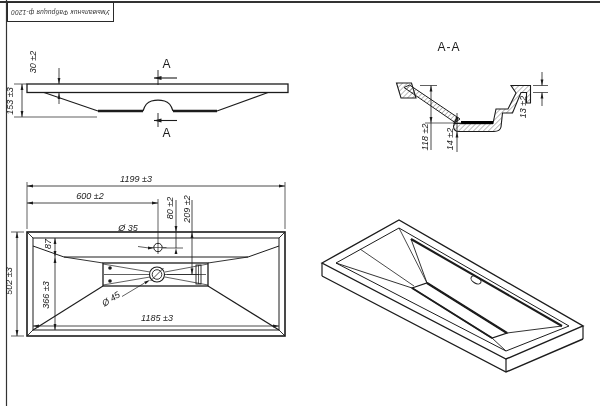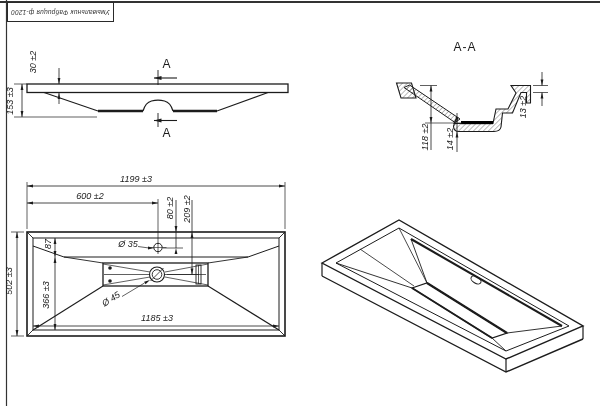--- a/index.html
+++ b/index.html
@@ -206,28 +206,28 @@
 
   <div class="title-box">
     <span>Умывальник Фабриция ф-1200</span>
   </div>
 
   <div class="dim" style="left:33px;top:62px;--r:-90deg">30 ±2</div>
   <div class="dim" style="left:10px;top:101px;--r:-90deg">153 ±3</div>
   <div class="dim big" style="left:167px;top:64px">A</div>
   <div class="dim big" style="left:167px;top:133px">A</div>
 
-  <div class="dim big" style="left:465px;top:47px">A-A</div>
+  <div class="dim big" style="left:449px;top:47px">A-A</div>
   <div class="dim" style="left:425px;top:137px;--r:-90deg">118 ±2</div>
   <div class="dim" style="left:450px;top:139px;--r:-90deg">14 ±2</div>
   <div class="dim" style="left:523px;top:107px;--r:-90deg">13 ±2</div>
 
   <div class="dim" style="left:136px;top:179px">1199 ±3</div>
   <div class="dim" style="left:90px;top:196px">600 ±2</div>
   <div class="dim" style="left:170px;top:208px;--r:-90deg">80 ±2</div>
   <div class="dim" style="left:187px;top:209px;--r:-90deg">209 ±2</div>
   <div class="dim" style="left:9px;top:281px;--r:-90deg">502 ±3</div>
   <div class="dim" style="left:48px;top:244px;--r:-90deg">87</div>
   <div class="dim" style="left:46px;top:295px;--r:-90deg">366 ±3</div>
   <div class="dim" style="left:157px;top:318px">1185 ±3</div>
-  <div class="dim" style="left:128px;top:244px">Ø 35</div>
+  <div class="dim" style="left:128px;top:228px">Ø 35</div>
   <div class="dim" style="left:111px;top:299px;--r:-33deg">Ø 45</div>
 </div>
 
 </body></html>

